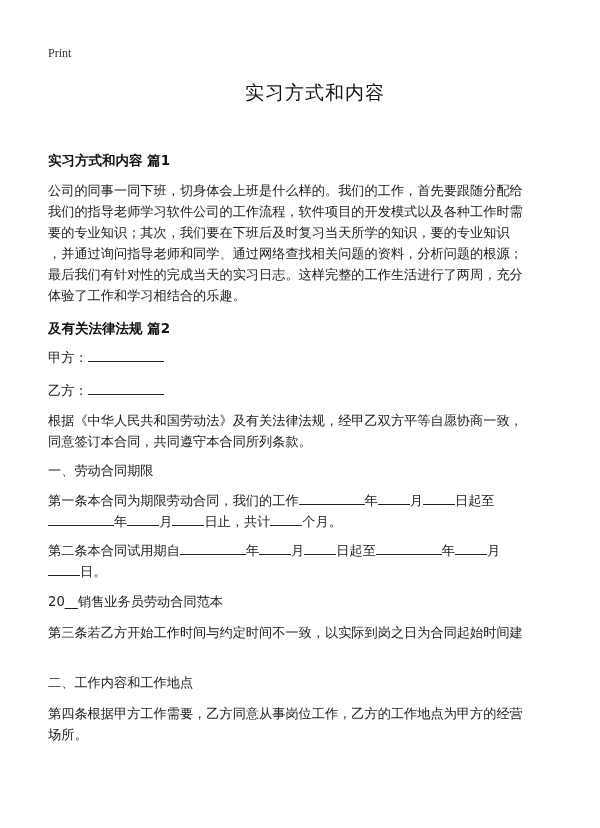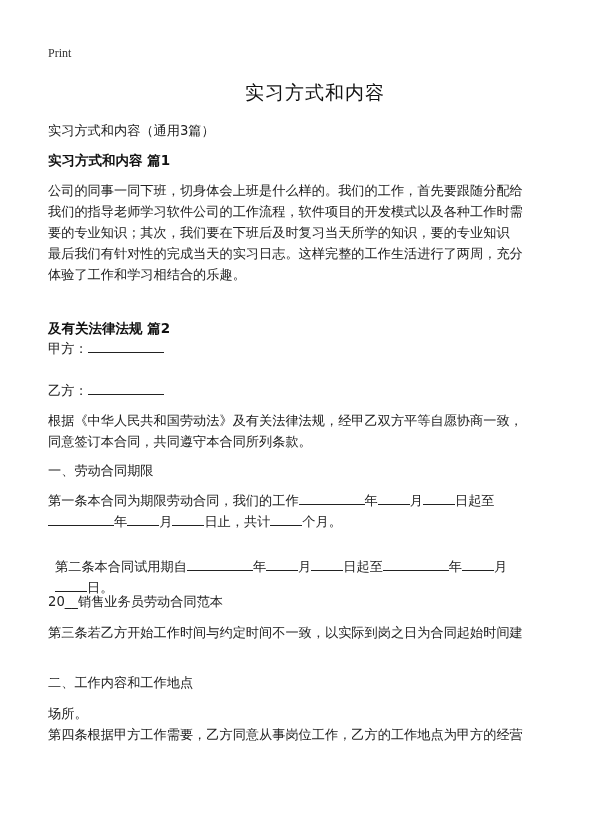--- a/index.html
+++ b/index.html
@@ -59,35 +59,35 @@
   </style>
 </head>
 <body>
 
 <div class="page">
 
   <div class="print-label">Print</div>
 
   <div class="doc-title">实习方式和内容</div>
 
-  <div class="block subtitle">实习方式和内容（通用3篇）</div>
 
   <div class="block h-bold" style="top:150px;">实习方式和内容 篇1</div>
 
   <div class="block" style="top:180px;">
     <div>公司的同事一同下班，切身体会上班是什么样的。我们的工作，首先要跟随分配给</div>
     <div>我们的指导老师学习软件公司的工作流程，软件项目的开发模式以及各种工作时需</div>
     <div>要的专业知识；其次，我们要在下班后及时复习当天所学的知识，要的专业知识</div>
+    <div>，并通过询问指导老师和同学、通过网络查找相关问题的资料，分析问题的根源；</div>
     <div>最后我们有针对性的完成当天的实习日志。这样完整的工作生活进行了两周，充分</div>
     <div>体验了工作和学习相结合的乐趣。</div>
   </div>
 
   <div class="block h-bold" style="top:318px;">及有关法律法规 篇2</div>
 
-  <div class="block" style="top:338px;">
+  <div class="block" style="top:347px;">
     <span>甲方：</span><span class="blank w75"></span>
   </div>
 
   <div class="block" style="top:380px;">
     <span>乙方：</span><span class="blank w75"></span>
   </div>
 
   <div class="block" style="top:410px;">
     <div>根据《中华人民共和国劳动法》及有关法律法规，经甲乙双方平等自愿协商一致，</div>
     <div>同意签订本合同，共同遵守本合同所列条款。</div>
@@ -97,35 +97,35 @@
 
   <div class="block" style="top:490px;">
     <div>
       <span>第一条本合同为期限劳动合同，我们的工作</span><span class="blank w66"></span><span>年</span><span class="blank w32"></span><span>月</span><span class="blank w32"></span><span>日起至</span>
     </div>
     <div>
       <span class="blank w66"></span><span>年</span><span class="blank w32"></span><span>月</span><span class="blank w32"></span><span>日止，共计</span><span class="blank w32"></span><span>个月。</span>
     </div>
   </div>
 
-  <div class="block" style="top:556px;margin-left:7px;">
+  <div class="block" style="top:540px;">
     <div>
       <span>第二条本合同试用期自</span><span class="blank w66"></span><span>年</span><span class="blank w32"></span><span>月</span><span class="blank w32"></span><span>日起至</span><span class="blank w66"></span><span>年</span><span class="blank w32"></span><span>月</span>
     </div>
     <div>
       <span class="blank w32"></span><span>日。</span>
     </div>
   </div>
 
   <div class="block" style="top:591px;">20__销售业务员劳动合同范本</div>
 
   <div class="block" style="top:622px;">
     <div>第三条若乙方开始工作时间与约定时间不一致，以实际到岗之日为合同起始时间建</div>
   </div>
 
   <div class="block" style="top:672px;">二、工作内容和工作地点</div>
 
   <div class="block" style="top:703px;">
+    <div>第四条根据甲方工作需要，乙方同意从事岗位工作，乙方的工作地点为甲方的经营</div>
     <div>场所。</div>
-    <div>第四条根据甲方工作需要，乙方同意从事岗位工作，乙方的工作地点为甲方的经营</div>
   </div>
 
 </div>
 
 </body></html>

